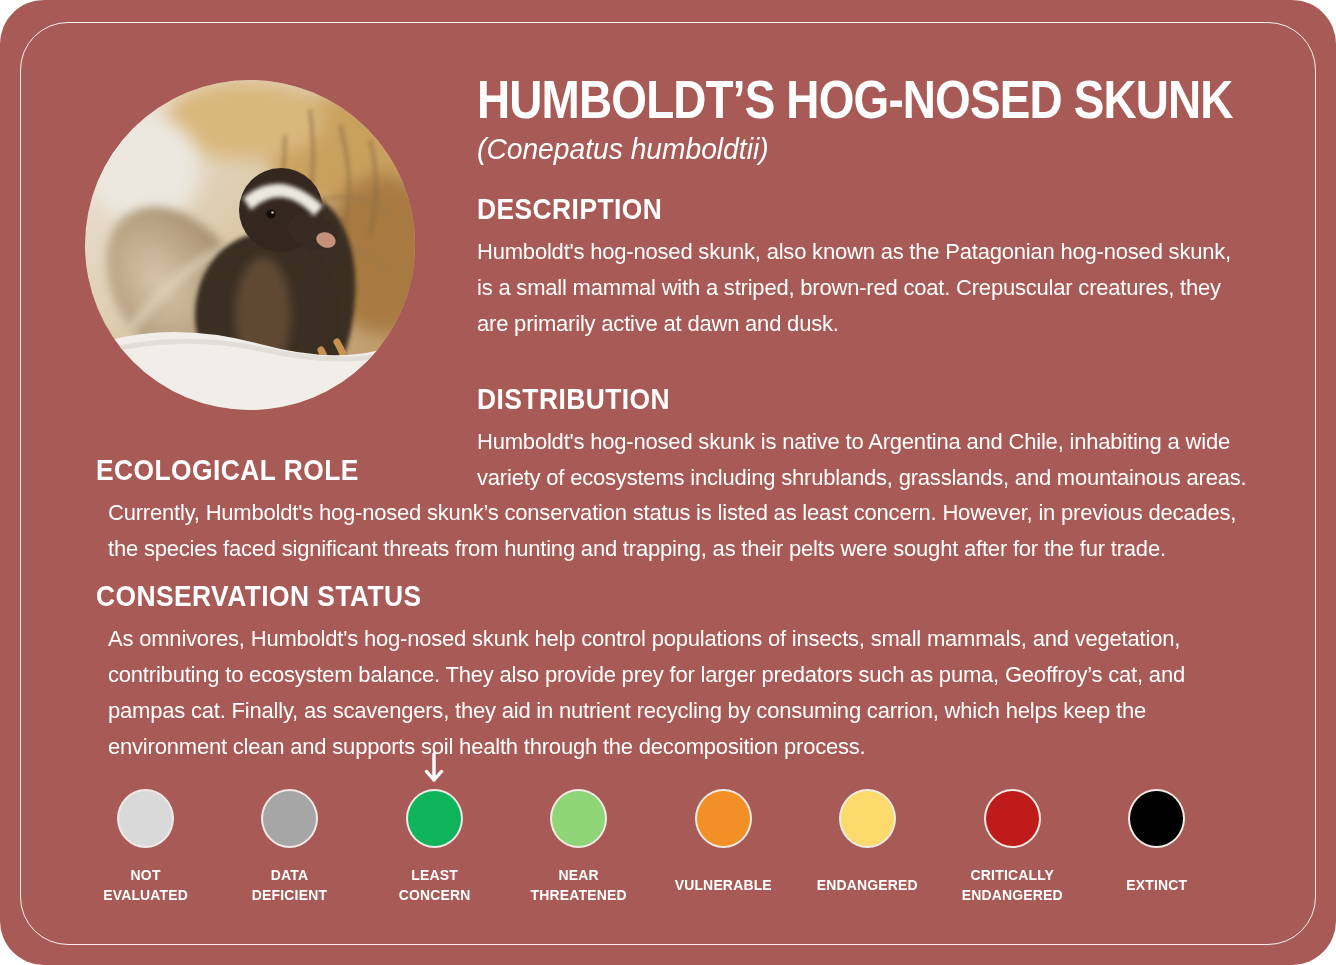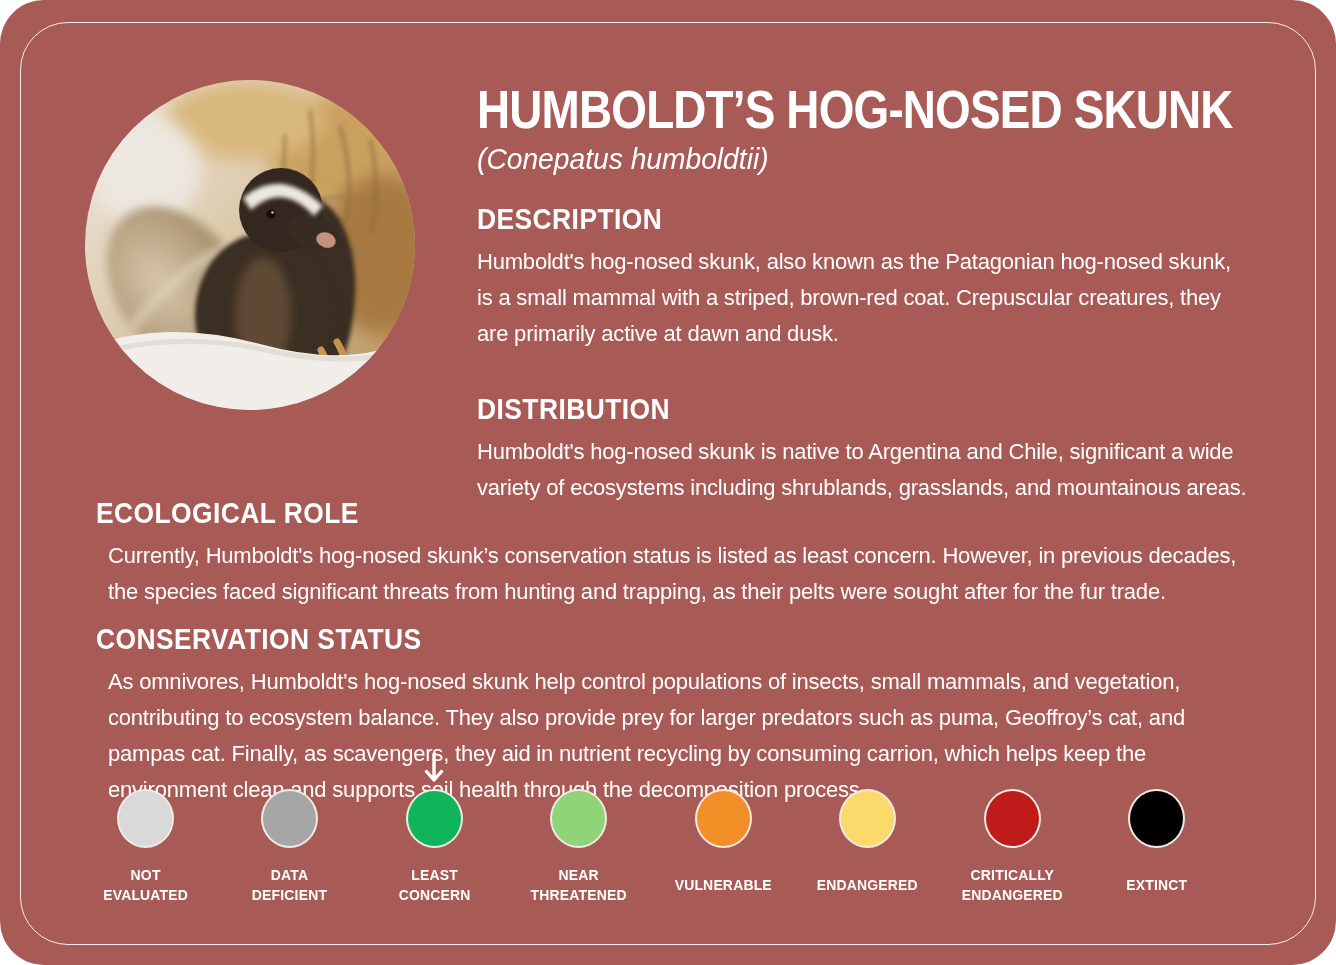--- a/index.html
+++ b/index.html
@@ -1,29 +1,29 @@
 <!DOCTYPE html>
 <html><head>
 <meta charset="utf-8">
 <style>
   html,body{margin:0;padding:0;background:#ffffff;}
   body{width:1336px;height:965px;font-family:"Liberation Sans",sans-serif;}
   .card{position:relative;width:1336px;height:965px;border-radius:44px;overflow:hidden;color:#fff;}
   .inner-border{position:absolute;left:20px;top:22px;right:20px;bottom:20px;border:1.5px solid rgba(255,255,255,.9);border-radius:48px;pointer-events:none;}
   .photo{position:absolute;left:85px;top:80px;width:330px;height:330px;border-radius:50%;overflow:hidden;}
   .photo svg{display:block;}
-  .right-col{position:absolute;left:477px;top:82px;width:775px;}
+  .right-col{position:absolute;left:477px;top:72px;width:775px;}
   .title{font-size:54px;font-weight:bold;letter-spacing:-1px;line-height:1.02;transform:scaleX(.85);transform-origin:left center;white-space:nowrap;}
   .sci-name{font-size:30px;font-style:italic;font-weight:normal;margin-top:5px;transform:scaleX(.94);transform-origin:left center;}
   .sec-head{font-size:30px;font-weight:bold;letter-spacing:.5px;transform:scaleX(.88);transform-origin:left center;white-space:nowrap;}
   .body-text{font-size:22px;line-height:36px;letter-spacing:-.2px;font-weight:normal;}
   .right-col .sec-head.first{margin-top:26px;}
   .right-col .body-text{margin-top:8px;}
   .right-col .sec-head.second{margin-top:40px;}
-  .full-col{position:absolute;left:96px;top:496px;width:1170px;}
+  .full-col{position:absolute;left:96px;top:453px;width:1170px;}
   .full-col .body-text{margin-top:8px;margin-left:12px;}
   .full-col .sec-head.second{margin-top:12px;}
   .status-scale{position:absolute;left:73px;top:789px;width:1156px;display:flex;align-items:flex-end;}
   .status-item{position:relative;flex:1;display:flex;flex-direction:column;align-items:center;}
   .status-circle{width:57px;height:59px;border-radius:50%;border:2px solid #f0eae5;box-sizing:border-box;}
   .status-label{margin-top:16px;height:42px;display:flex;flex-direction:column;justify-content:center;align-items:center;font-size:15px;font-weight:bold;line-height:1.32;letter-spacing:.2px;text-align:center;transform:scaleX(.93);}
   .status-label span{display:block;white-space:nowrap;}
   .sel-arrow{position:absolute;top:-37px;left:50%;transform:translateX(-50%);display:none;}
 </style>
 </head>
@@ -79,21 +79,21 @@
       <path d="M0 276 Q90 250 180 270 T330 266" stroke="#dcd6cf" stroke-width="5" fill="none" opacity=".7"></path>
     </svg>
   </div>
 
   <div class="right-col">
     <div class="title">HUMBOLDT’S HOG-NOSED SKUNK</div>
     <div class="sci-name">(Conepatus humboldtii)</div>
     <div class="sec-head first">DESCRIPTION</div>
     <div class="body-text">Humboldt's hog-nosed skunk, also known as the Patagonian hog-nosed skunk, is a small mammal with a striped, brown-red coat. Crepuscular creatures, they are primarily active at dawn and dusk.</div>
     <div class="sec-head second">DISTRIBUTION</div>
-    <div class="body-text">Humboldt's hog-nosed skunk is native to Argentina and Chile, significant a wide variety of ecosystems including shrublands, grasslands, and mountainous areas.</div>
+    <div class="body-text">Humboldt's hog-nosed skunk is native to Argentina and Chile, inhabiting a wide variety of ecosystems including shrublands, grasslands, and mountainous areas.</div>
   </div>
 
   <div class="full-col">
     <div class="sec-head">ECOLOGICAL ROLE</div>
     <div class="body-text">Currently, Humboldt's hog-nosed skunk’s conservation status is listed as least concern. However, in previous decades, the species faced significant threats from hunting and trapping, as their pelts were sought after for the fur trade.</div>
     <div class="sec-head second">CONSERVATION STATUS</div>
     <div class="body-text">As omnivores, Humboldt's hog-nosed skunk help control populations of insects, small mammals, and vegetation, contributing to ecosystem balance. They also provide prey for larger predators such as puma, Geoffroy’s cat, and pampas cat. Finally, as scavengers, they aid in nutrient recycling by consuming carrion, which helps keep the environment clean and supports soil health through the decomposition process.</div>
   </div>
 
   <div class="status-scale">

